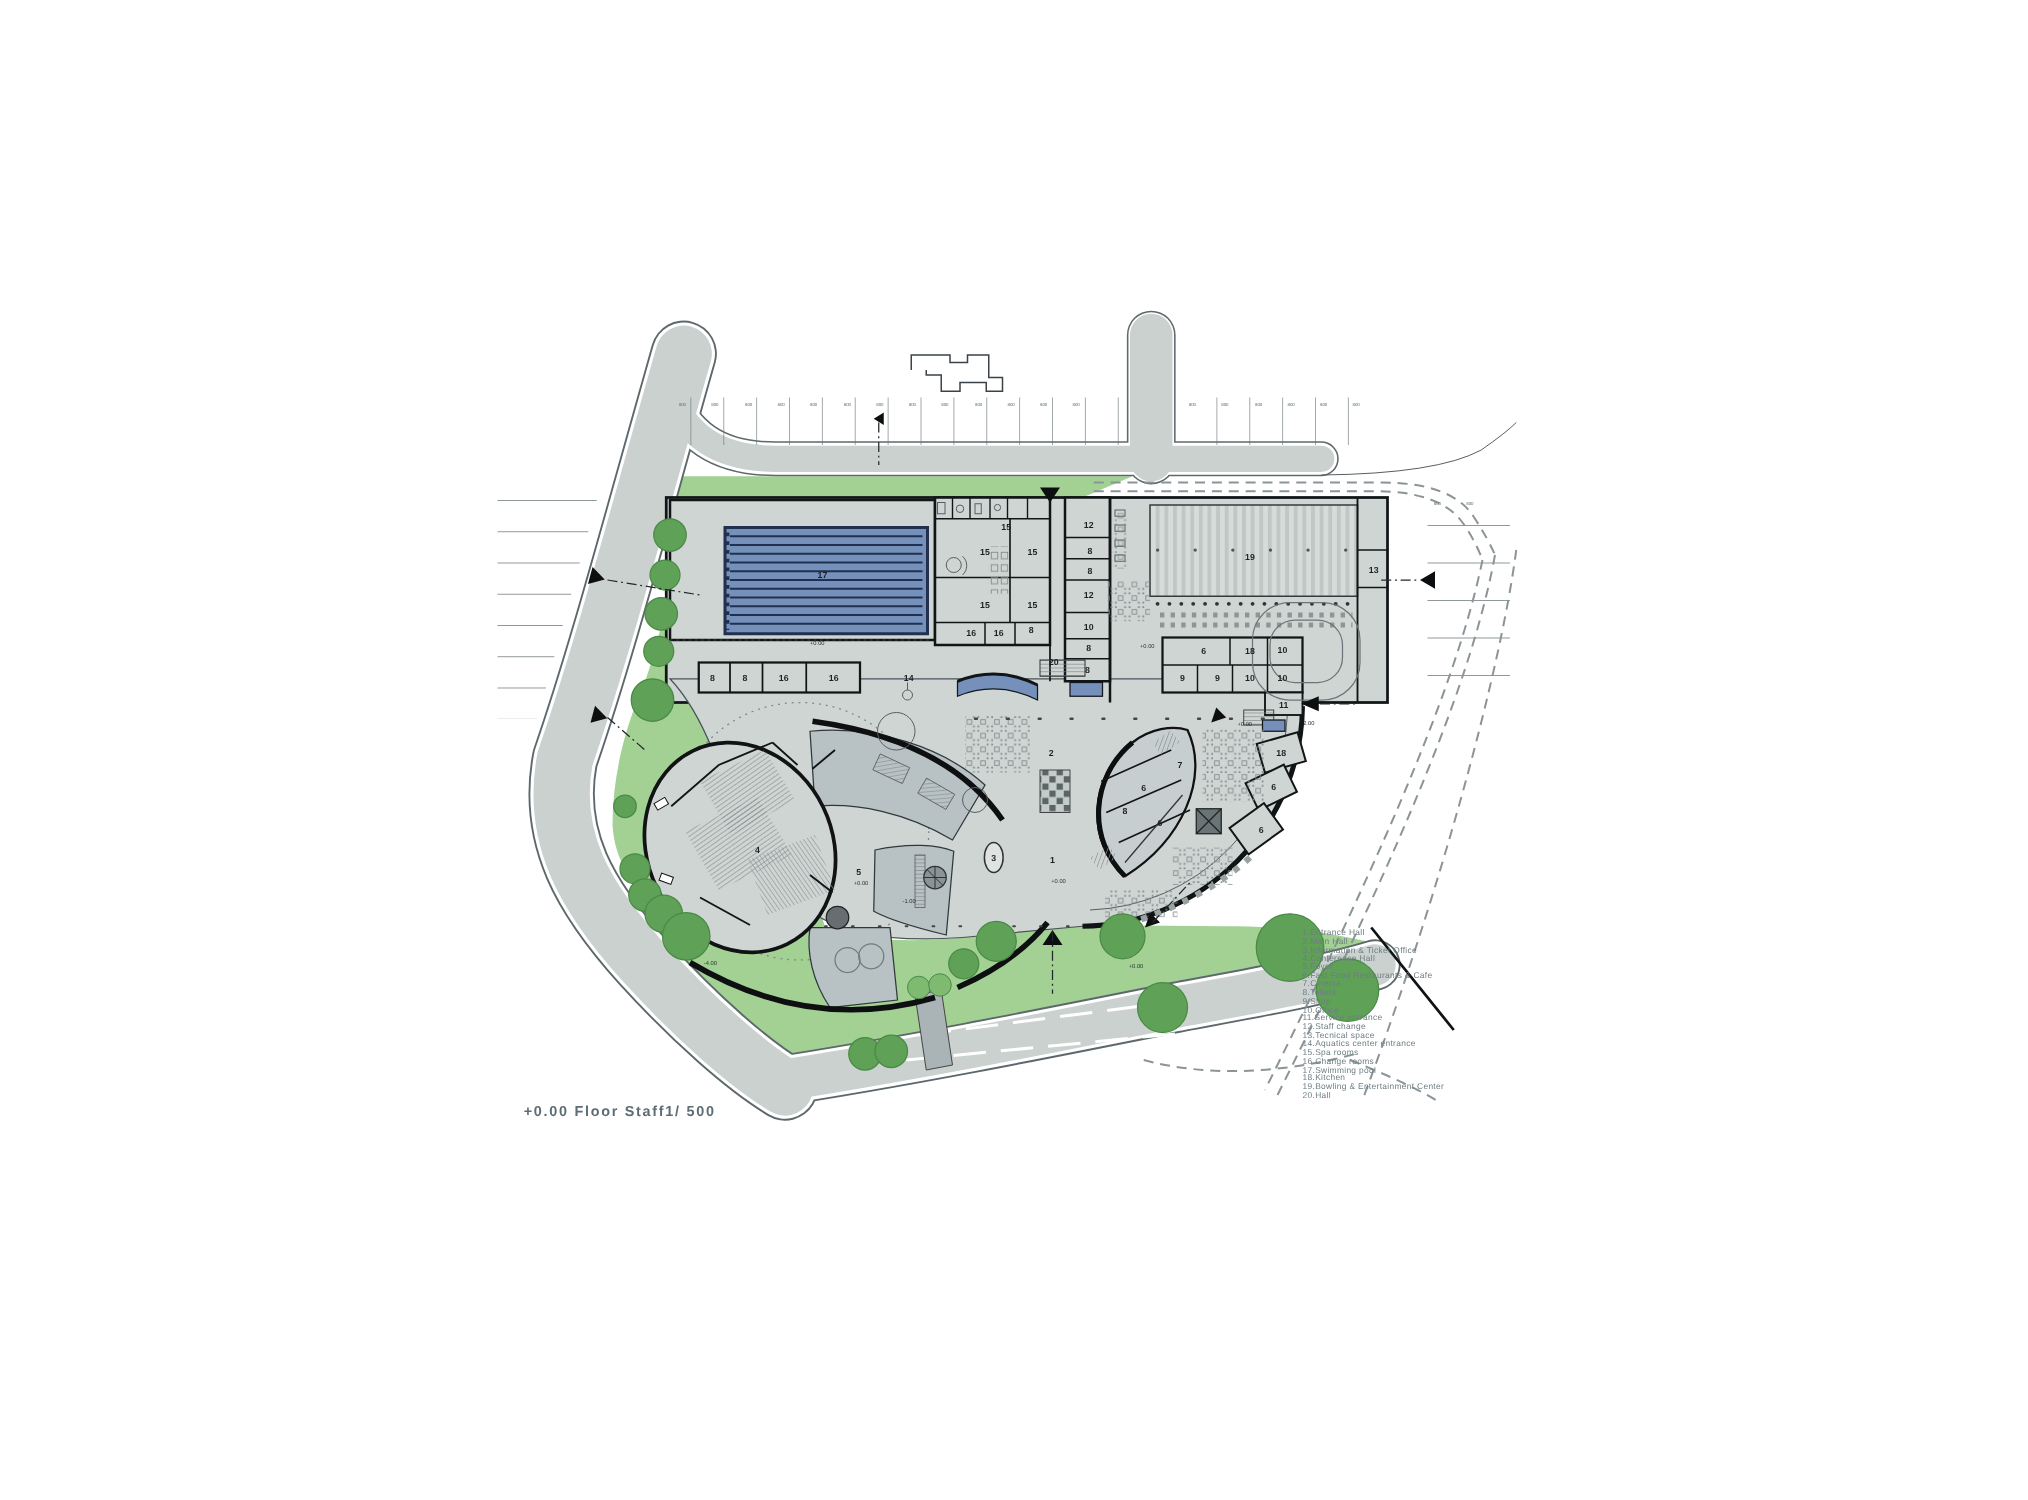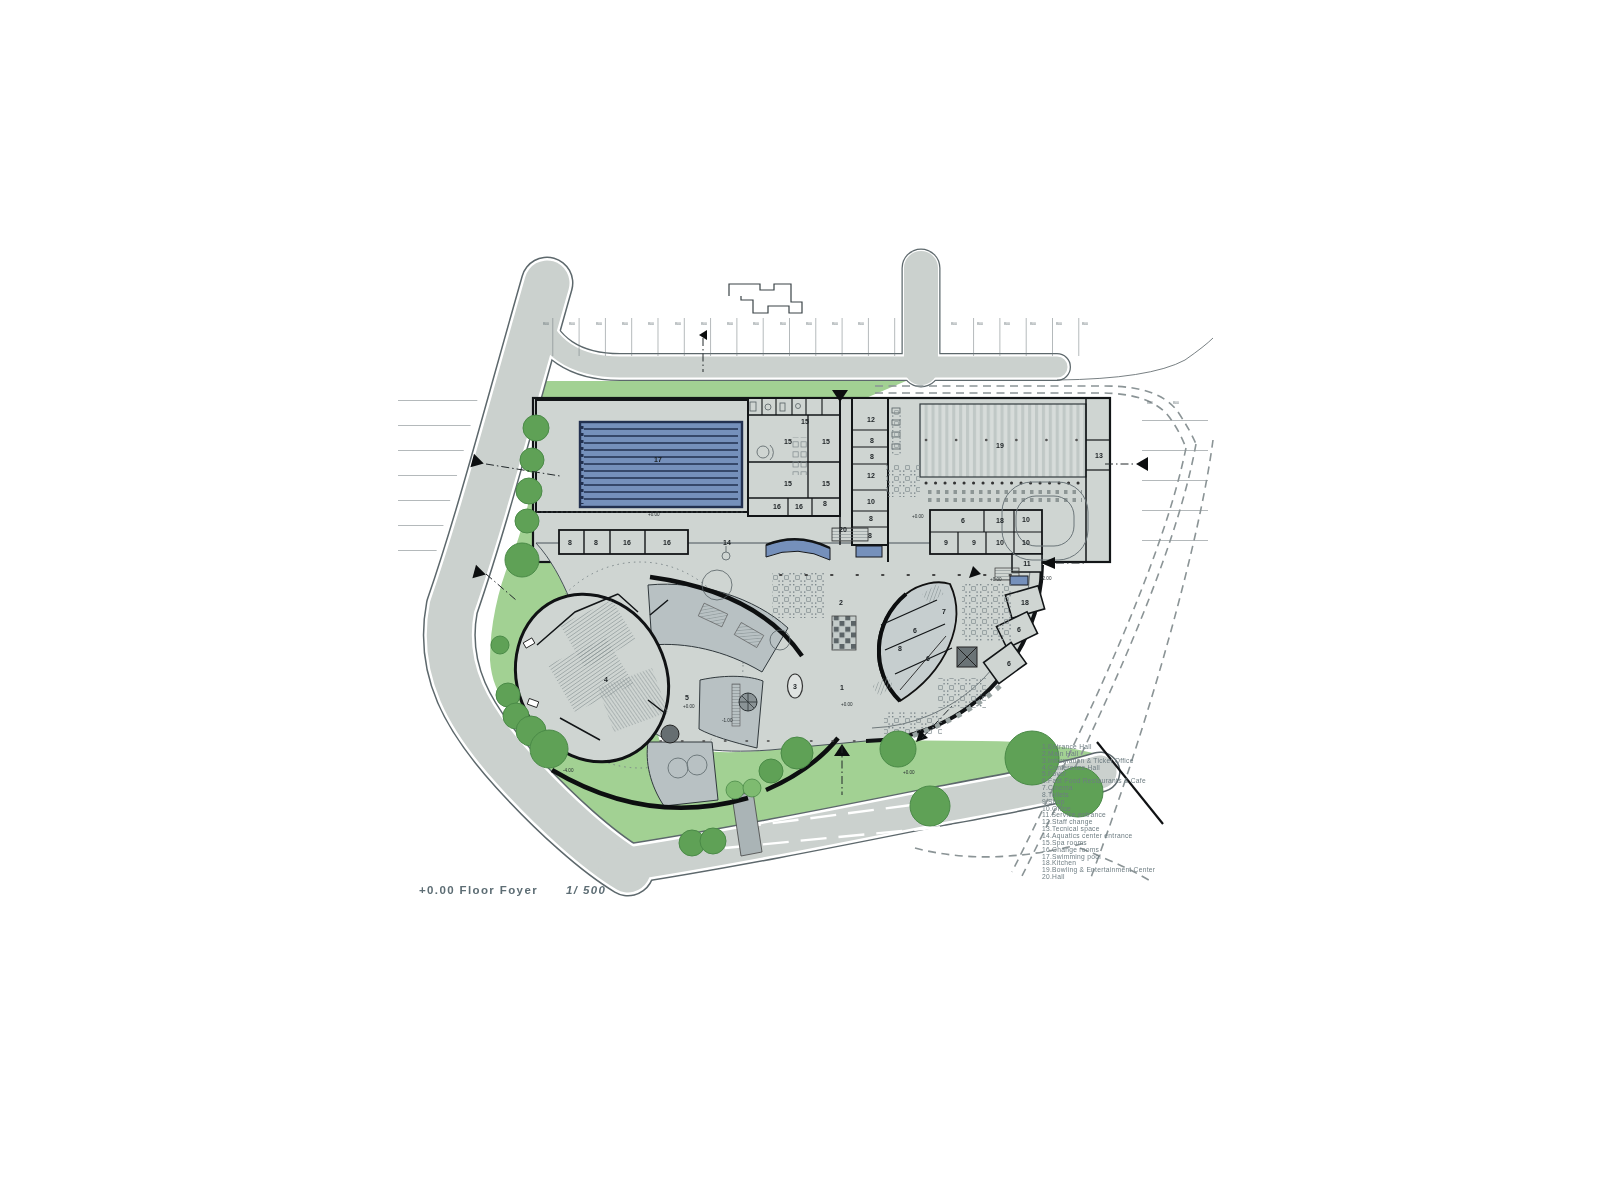--- a/index.html
+++ b/index.html
@@ -28,21 +28,21 @@
   .dd{stroke:#22282b;stroke-width:1;fill:none;stroke-dasharray:8 3 1.5 3;}
   .dotline{stroke:#444b4e;fill:none;}
   .room{font:600 7px "Liberation Sans",sans-serif;fill:#1c2124;text-anchor:middle;}
   .elev{font:4.6px "Liberation Sans",sans-serif;fill:#2a3033;}
   .pdim{font:3.5px "Liberation Sans",sans-serif;fill:#5f6b70;}
 
   #legend{position:absolute;left:1042px;top:744px;color:var(--legend_text);
           font-size:6.7px;line-height:6.85px;letter-spacing:.04em;white-space:nowrap;}
   #title-block{position:absolute;left:419px;top:884px;color:var(--title_text);
           font-size:11.5px;letter-spacing:.12em;font-weight:bold;white-space:nowrap;}
-  #title-block .scale{margin-left:28px;font-style:italic;}
+  #title-block .scale{}
 </style>
 </head>
 <body>
 
 <div id="canvas">
 
 <svg id="plan-svg" width="1622" height="1200" viewBox="0 0 1622 1200">
 
   <defs>
     <pattern id="pstallV" width="26.3" height="38" patternUnits="userSpaceOnUse">
@@ -443,16 +443,16 @@
       <div class="legend-line">14.Aquatics center entrance</div>
       <div class="legend-line">15.Spa rooms</div>
       <div class="legend-line">16.Change rooms</div>
       <div class="legend-line">17.Swimming pool</div>
       <div class="legend-line">18.Kitchen</div>
       <div class="legend-line">19.Bowling &amp; Entertainment Center</div>
       <div class="legend-line">20.Hall</div>
     </div>
 
 <div id="title-block">
-  <span>+0.00 Floor Foyer</span><span class="scale">1/ 500</span>
+  <span>+0.00 Floor Staff</span><span class="scale">1/ 500</span>
 </div>
 
 </div>
 
 </body></html>

